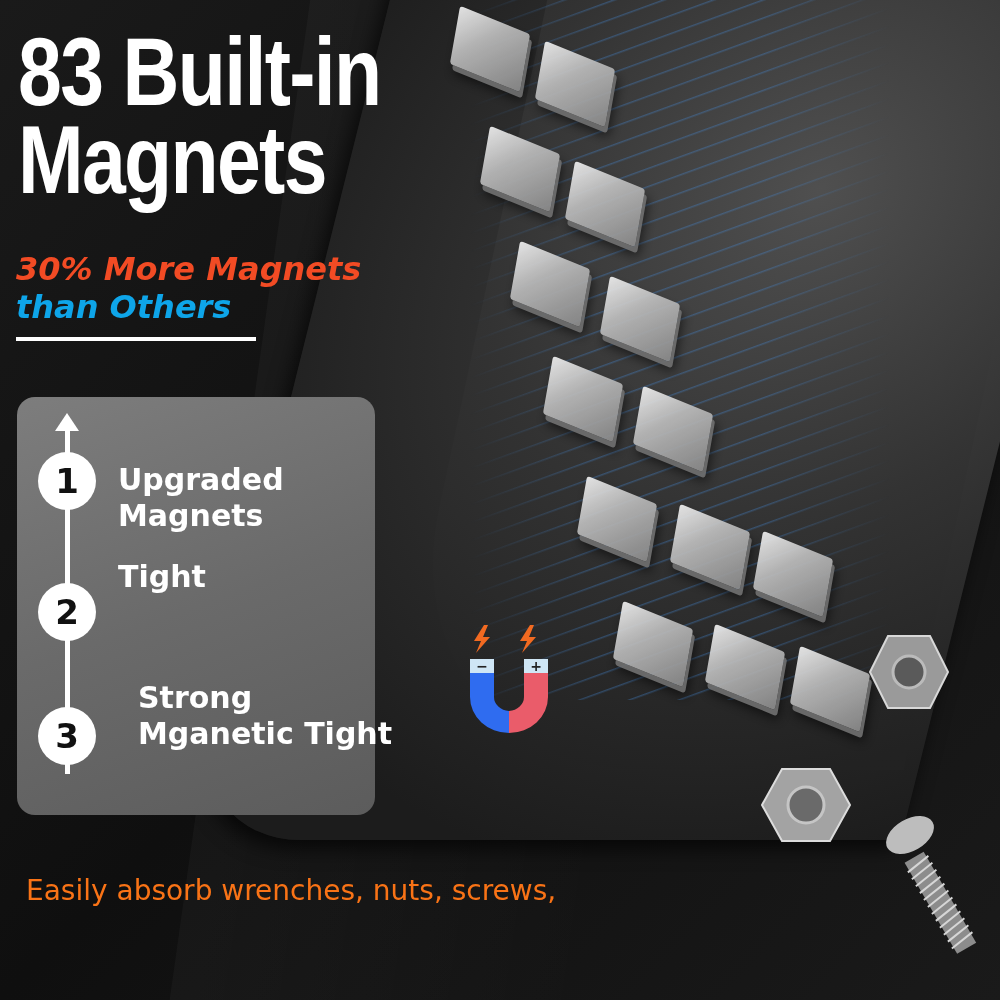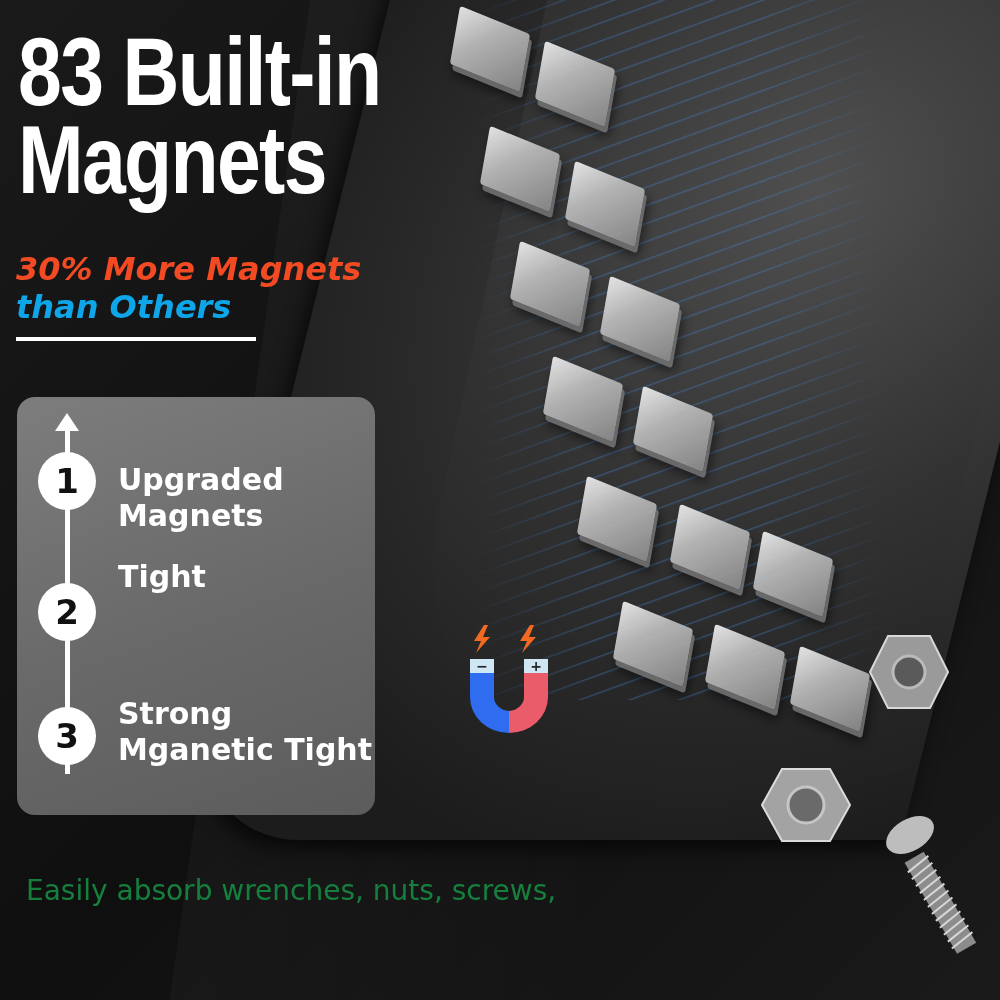--- a/index.html
+++ b/index.html
@@ -19,21 +19,21 @@
   .underline{position:absolute;left:16px;top:337px;width:240px;height:4px;background:#fff;}
   
   .panel{position:absolute;left:17px;top:397px;width:358px;height:418px;border-radius:18px;background:linear-gradient(160deg,#7d7d7d 0%,#6a6a6a 50%,#5c5c5c 100%);}
   .axis{position:absolute;left:65px;top:428px;width:5px;height:346px;background:#fff;}
   .arrow-head{position:absolute;left:55px;top:413px;width:0;height:0;border-left:12px solid transparent;border-right:12px solid transparent;border-bottom:18px solid #fff;}
   .step-circle{position:absolute;left:38px;width:58px;height:58px;border-radius:50%;background:#fff;color:#111;font-weight:bold;font-size:34px;display:flex;align-items:center;justify-content:center;font-family:"DejaVu Sans",sans-serif;}
   .step-text{position:absolute;left:118px;color:#fff;font-family:"DejaVu Sans",sans-serif;font-weight:bold;font-size:30px;line-height:36px;white-space:nowrap;}
   
   .horseshoe{position:absolute;left:466px;top:625px;width:86px;height:110px;}
   
-  .footer{position:absolute;left:26px;top:870px;color:#15803d;font-family:"DejaVu Sans",sans-serif;font-size:28px;line-height:42px;}
+  .footer{position:absolute;left:26px;top:870px;color:#f97316;font-family:"DejaVu Sans",sans-serif;font-size:28px;line-height:42px;}
   
   .nut{position:absolute;}
   .screw{position:absolute;left:880px;top:810px;width:110px;height:150px;}
 </style>
 </head>
 <body>
 
 <div class="bg"></div>
 <div class="stripe"></div>
 
@@ -107,21 +107,21 @@
   <div>Upgraded</div>
   <div>Magnets</div>
 </div>
 
 <div class="step-circle" style="top:583px;">2</div>
 <div class="step-text" style="top:559px;">
   <div>Tight</div>
 </div>
 
 <div class="step-circle" style="top:707px;">3</div>
-<div class="step-text" style="top:696px;">
+<div class="step-text" style="top:680px;margin-left:20px;">
   <div>Strong</div>
   <div>Mganetic Tight</div>
 </div>
 
 <svg class="horseshoe" viewBox="0 0 86 110">
   <polygon points="18,0 8,16 15,16 10,28 24,12 17,12 22,0" fill="#f26a21"></polygon>
   <polygon points="64,0 54,16 61,16 56,28 70,12 63,12 68,0" fill="#f26a21"></polygon>
   <path d="M4,48 L4,72 A39,36 0 0 0 43,108 L43,86 A16,14 0 0 1 28,72 L28,48 Z" fill="#2f6cf0"></path>
   <path d="M82,48 L82,72 A39,36 0 0 1 43,108 L43,86 A16,14 0 0 0 58,72 L58,48 Z" fill="#ea5c6a"></path>
   <rect x="4" y="34" width="24" height="14" fill="#cfe6f5"></rect>

